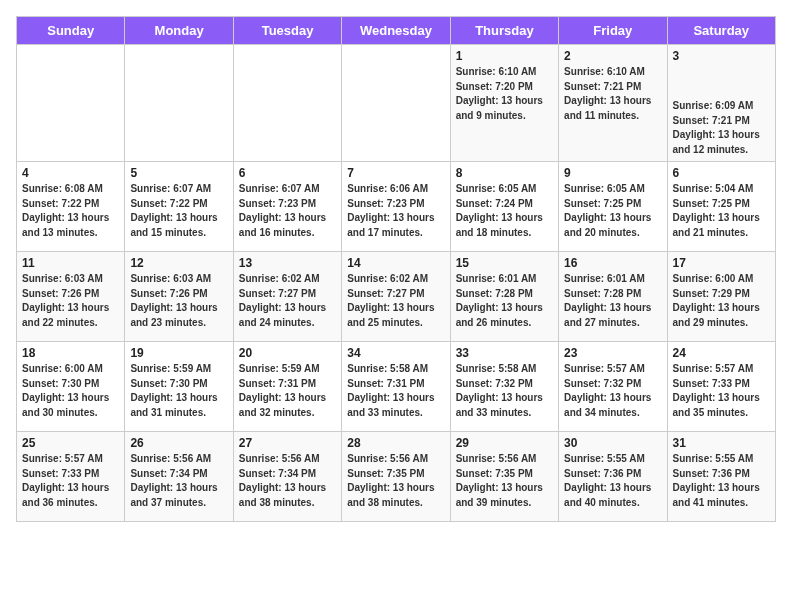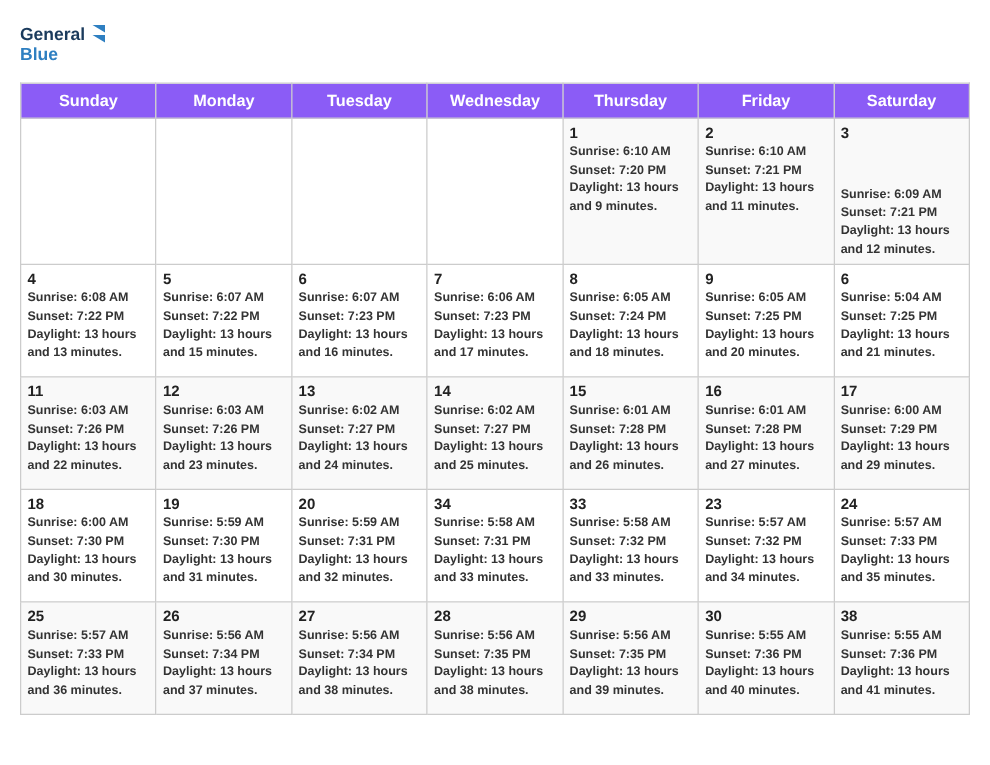--- a/index.html
+++ b/index.html
@@ -79,34 +79,20 @@
       font-weight: bold;
     }
     .empty-cell {
       background: #fff !important;
     }
   </style>
 </head>
 <body>
 
 <div class="container">
-  <div class="header-row">
-    <div class="logo">
-    <svg width="70" height="42" viewBox="0 0 70 42">
-      <text x="0" y="16" font-size="14" font-weight="bold" fill="#1a3a5c" font-family="Arial">General</text>
-      <text x="0" y="32" font-size="14" font-weight="bold" fill="#2e7fc1" font-family="Arial">Blue</text>
-      <polygon points="58,4 68,10 68,4" fill="#2e7fc1"></polygon>
-      <polygon points="58,12 68,18 68,12" fill="#2e7fc1"></polygon>
-    </svg>
-  </div>
-    <div class="title-block">
-      <div class="cal-title"></div>
-      <div class="cal-subtitle"></div>
-    </div>
-  </div>
 
   <table>
     <thead>
       <tr>
       <th>Sunday</th>
           <th>Monday</th>
           <th>Tuesday</th>
           <th>Wednesday</th>
           <th>Thursday</th>
           <th>Friday</th>
@@ -331,21 +317,21 @@
 and 39 minutes.</div>
           </td>
           <td>
             <span class="day-num">30</span>
             <div class="day-info" style="white-space: pre-line;">Sunrise: 5:55 AM
 Sunset: 7:36 PM
 Daylight: 13 hours
 and 40 minutes.</div>
           </td>
           <td>
-            <span class="day-num">38</span>
+            <span class="day-num">31</span>
             <div class="day-info" style="white-space: pre-line;">Sunrise: 5:55 AM
 Sunset: 7:36 PM
 Daylight: 13 hours
 and 41 minutes.</div>
           </td>
         </tr>
       </tbody>
   </table>
 </div>
 

